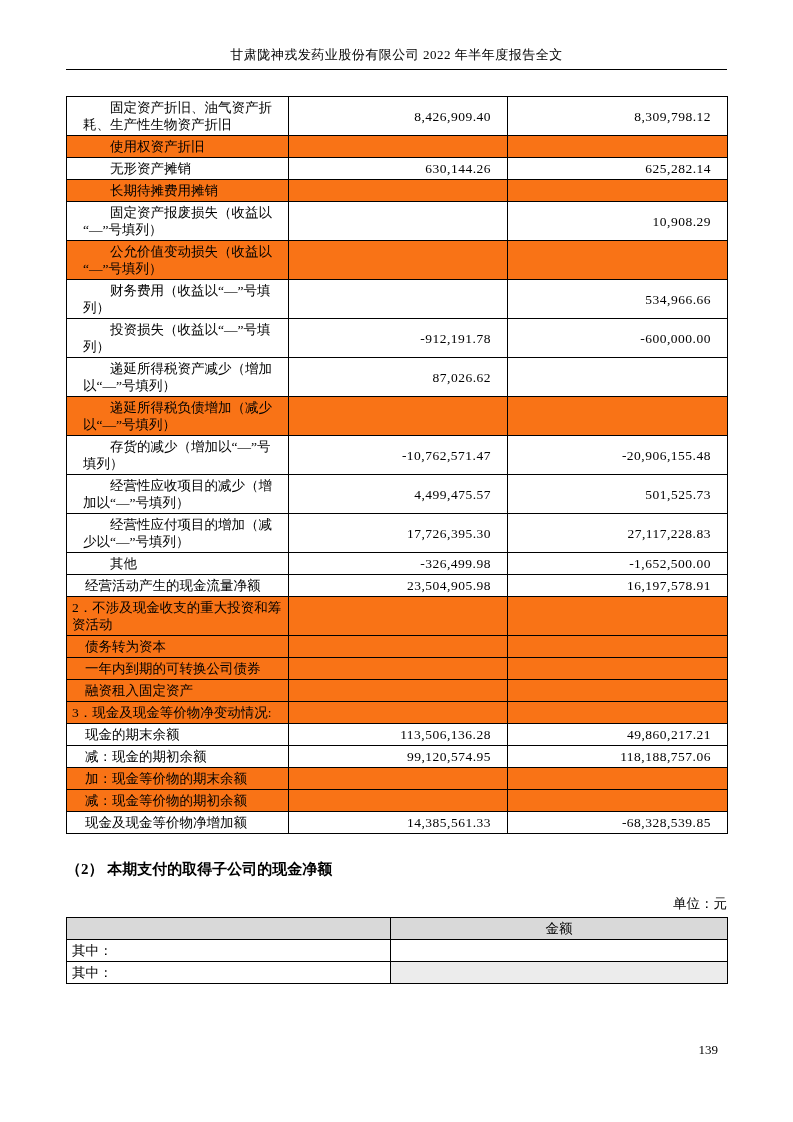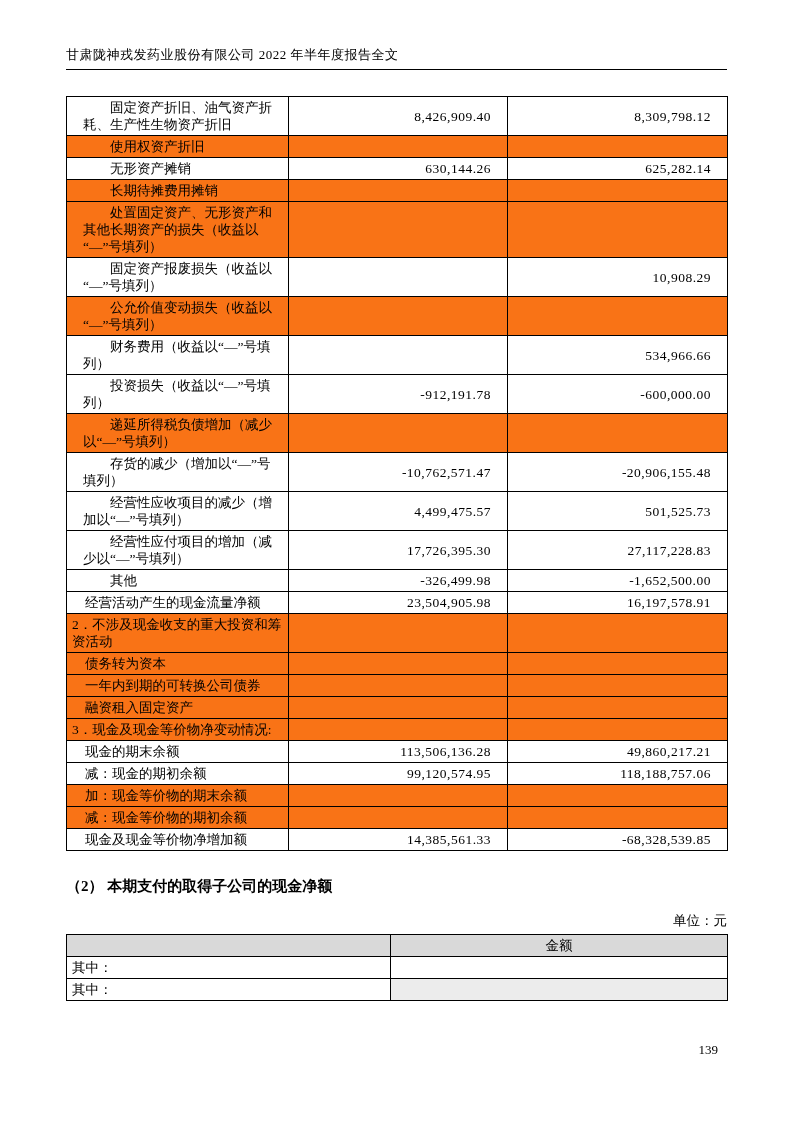--- a/index.html
+++ b/index.html
@@ -10,21 +10,21 @@
     font-family: "Liberation Serif", "DejaVu Serif", serif;
   }
   .page {
     position: relative;
     width: 793px; height: 1122px;
     box-sizing: border-box;
     padding: 46px 66px 0 66px;
     overflow: hidden;
   }
   .doc-header { border-bottom: 1.5px solid #000; padding-bottom: 5px; margin-bottom: 26px; }
-  .doc-header .title { text-align: left; font-size: 13px; letter-spacing: 0.5px; }
+  .doc-header .title { text-align: center; font-size: 13px; letter-spacing: 0.5px; }
 
   table { border-collapse: collapse; table-layout: fixed; width: 661px; }
   td {
     border: 1px solid #000;
     font-size: 13.5px;
     line-height: 17px;
     padding: 2px 5px;
     vertical-align: middle;
     word-break: break-all;
     box-sizing: border-box;
@@ -76,44 +76,44 @@
         <tr>
           <td class="label-cell indent-2">无形资产摊销</td>
           <td class="value-cell">630,144.26</td>
           <td class="value-cell">625,282.14</td>
         </tr>
         <tr class="shaded">
           <td class="label-cell indent-2">长期待摊费用摊销</td>
           <td class="value-cell"></td>
           <td class="value-cell"></td>
         </tr>
-        <tr class="shaded">
-          <td class="label-cell indent-2">处置固定资产、无形资产和其他长期资产的损失（收益以“—”号填列）</td>
-          <td class="value-cell"></td>
-          <td class="value-cell"></td>
-        </tr>
         <tr>
           <td class="label-cell indent-2">固定资产报废损失（收益以“—”号填列）</td>
           <td class="value-cell"></td>
           <td class="value-cell">10,908.29</td>
         </tr>
         <tr class="shaded">
           <td class="label-cell indent-2">公允价值变动损失（收益以“—”号填列）</td>
           <td class="value-cell"></td>
           <td class="value-cell"></td>
         </tr>
         <tr>
           <td class="label-cell indent-2">财务费用（收益以“—”号填列）</td>
           <td class="value-cell"></td>
           <td class="value-cell">534,966.66</td>
         </tr>
         <tr>
           <td class="label-cell indent-2">投资损失（收益以“—”号填列）</td>
           <td class="value-cell">-912,191.78</td>
           <td class="value-cell">-600,000.00</td>
+        </tr>
+        <tr>
+          <td class="label-cell indent-2">递延所得税资产减少（增加以“—”号填列）</td>
+          <td class="value-cell">87,026.62</td>
+          <td class="value-cell"></td>
         </tr>
         <tr class="shaded">
           <td class="label-cell indent-2">递延所得税负债增加（减少以“—”号填列）</td>
           <td class="value-cell"></td>
           <td class="value-cell"></td>
         </tr>
         <tr>
           <td class="label-cell indent-2">存货的减少（增加以“—”号填列）</td>
           <td class="value-cell">-10,762,571.47</td>
           <td class="value-cell">-20,906,155.48</td>

